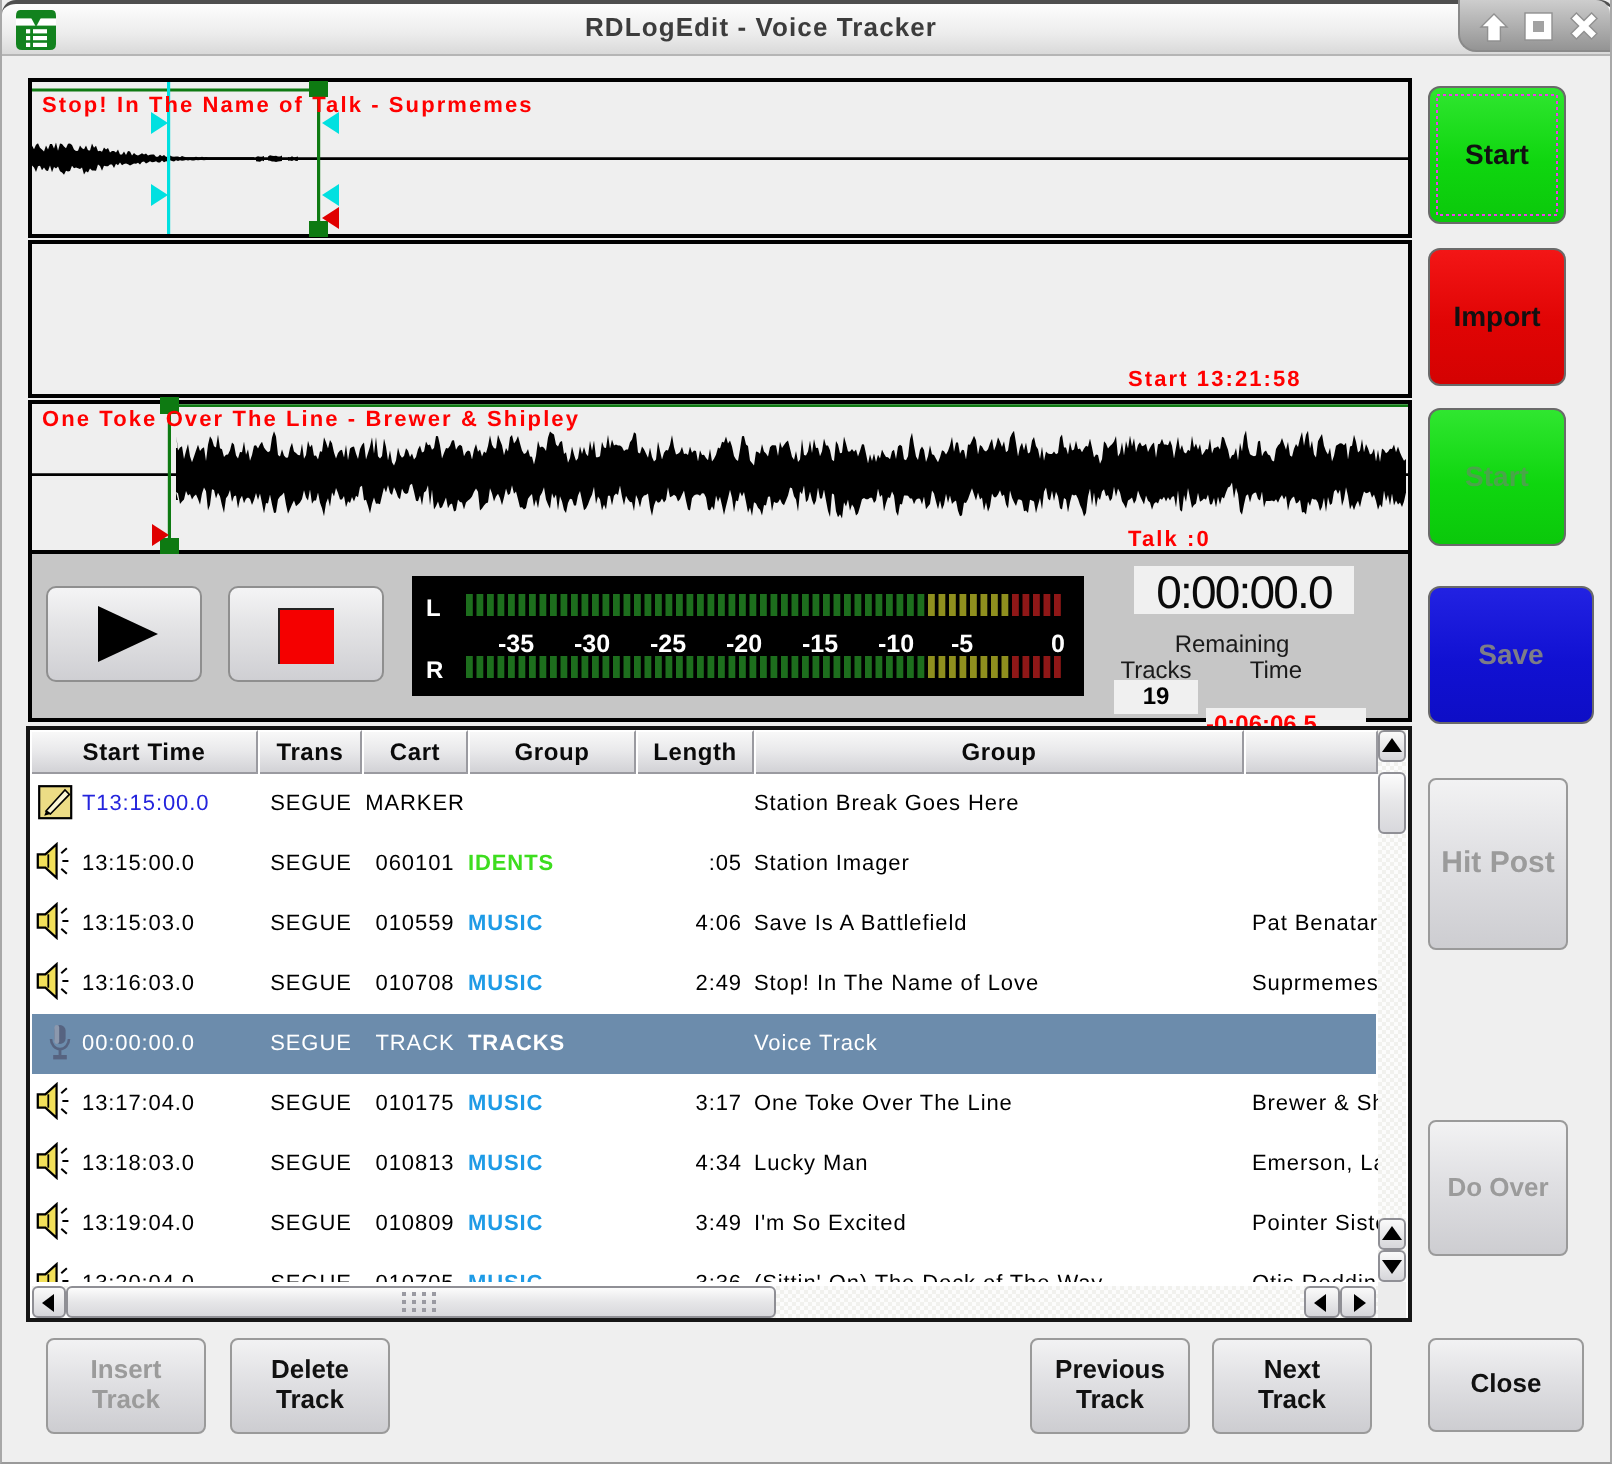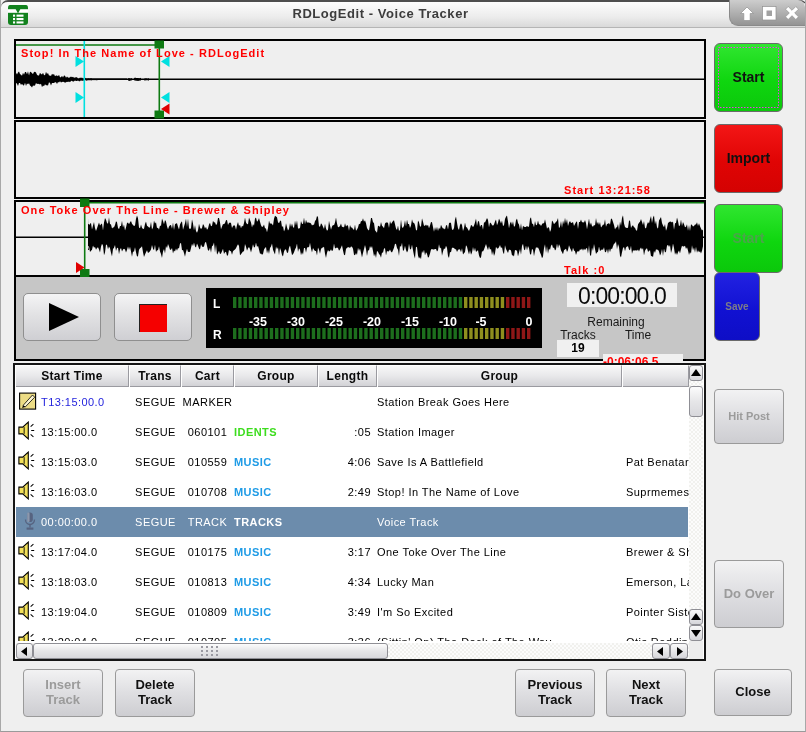--- a/index.html
+++ b/index.html
@@ -83,21 +83,21 @@
  <line x1="68.3" y1="2" x2="68.3" y2="78" stroke="#00e0e0" stroke-width="1.6"></line>
  <polygon points="59.5,17 68,22.5 59.5,28" fill="#00e0e0"></polygon>
  <polygon points="59.5,53 68,58.5 59.5,64" fill="#00e0e0"></polygon>
  <line x1="143.3" y1="2" x2="143.3" y2="78" stroke="#0e7a12" stroke-width="1.6"></line>
  <rect x="138.5" y="1.5" width="9.5" height="8" fill="#0e7a12"></rect>
  <rect x="138.5" y="71.5" width="9.5" height="8" fill="#0e7a12"></rect>
  <polygon points="153.5,17 145,22.5 153.5,28" fill="#00e0e0"></polygon>
  <polygon points="153.5,53 145,58.5 153.5,64" fill="#00e0e0"></polygon>
  <polygon points="153.5,64.5 145,70 153.5,75.5" fill="#e00000"></polygon>
 </svg>
-<div class="wtitle" style="left:20px;top:47px">Stop! In The Name of Love - RDLogEdit</div>
+<div class="wtitle" style="left:20px;top:47px">Stop! In The Name of Talk - Suprmemes</div>
 
 <div class="panel" style="top:120px;height:79px"></div>
 <div class="redbr" style="left:563px;top:184px">Start 13:21:58</div>
 
 <div class="panel" style="top:200px;height:77px"></div>
 <svg class="abs" style="left:15px;top:197px" width="688" height="82" viewBox="0 0 688 82">
  <line x1="0" y1="40.3" x2="688" y2="40.3" stroke="#000" stroke-width="1.4"></line>
  <polygon points="87.0,224.0 88.0,224.0 87.0,217.9 88.0,225.3 89.0,223.7 90.0,223.1 91.0,229.5 92.0,225.5 93.0,222.0 94.0,228.1 95.0,231.1 96.0,228.3 97.0,225.2 98.0,222.4 99.0,225.5 100.0,224.3 101.0,223.6 102.0,230.5 103.0,222.4 104.0,218.1 105.0,219.8 106.0,223.1 107.0,223.7 108.0,217.3 109.0,224.1 110.0,224.6 111.0,228.5 112.0,227.4 113.0,227.2 114.0,225.1 115.0,221.3 116.0,222.3 117.0,227.7 118.0,229.3 119.0,226.0 120.0,226.1 121.0,220.8 122.0,227.4 123.0,224.6 124.0,230.4 125.0,227.5 126.0,222.9 127.0,222.6 128.0,224.3 129.0,222.3 130.0,220.9 131.0,223.8 132.0,225.1 133.0,226.1 134.0,225.5 135.0,218.7 136.0,215.6 137.0,218.2 138.0,227.5 139.0,228.2 140.0,224.6 141.0,227.7 142.0,228.9 143.0,228.8 144.0,224.0 145.0,221.4 146.0,225.8 147.0,226.5 148.0,227.5 149.0,227.6 150.0,221.8 151.0,229.4 152.0,227.5 153.0,220.4 154.0,223.6 155.0,222.2 156.0,227.9 157.0,227.7 158.0,229.7 159.0,225.6 160.0,225.9 161.0,218.6 162.0,221.1 163.0,224.3 164.0,220.0 165.0,221.6 166.0,226.3 167.0,229.3 168.0,226.5 169.0,225.2 170.0,224.9 171.0,228.7 172.0,222.4 173.0,230.1 174.0,224.2 175.0,223.5 176.0,223.2 177.0,226.8 178.0,229.5 179.0,224.5 180.0,222.4 181.0,221.3 182.0,229.7 183.0,226.5 184.0,223.2 185.0,218.6 186.0,226.9 187.0,218.5 188.0,228.1 189.0,229.3 190.0,228.0 191.0,219.2 192.0,223.4 193.0,230.2 194.0,225.1 195.0,231.1 196.0,232.7 197.0,230.2 198.0,223.8 199.0,227.4 200.0,228.9 201.0,228.0 202.0,224.1 203.0,225.4 204.0,228.5 205.0,226.8 206.0,229.7 207.0,228.5 208.0,224.6 209.0,222.7 210.0,226.2 211.0,225.8 212.0,220.8 213.0,222.6 214.0,222.2 215.0,224.9 216.0,224.0 217.0,218.0 218.0,218.1 219.0,222.6 220.0,229.3 221.0,226.5 222.0,224.0 223.0,224.2 224.0,222.9 225.0,220.2 226.0,220.1 227.0,224.9 228.0,223.1 229.0,222.4 230.0,223.1 231.0,228.1 232.0,226.1 233.0,225.2 234.0,225.7 235.0,229.7 236.0,224.9 237.0,222.0 238.0,225.9 239.0,224.8 240.0,228.2 241.0,225.7 242.0,226.5 243.0,223.0 244.0,217.6 245.0,222.4 246.0,224.1 247.0,224.2 248.0,217.4 249.0,220.1 250.0,222.6 251.0,227.6 252.0,224.0 253.0,225.8 254.0,218.6 255.0,217.5 256.0,221.8 257.0,220.4 258.0,218.0 259.0,221.7 260.0,225.3 261.0,227.0 262.0,226.5 263.0,224.5 264.0,228.2 265.0,228.4 266.0,232.2 267.0,227.9 268.0,220.4 269.0,223.7 270.0,223.3 271.0,223.9 272.0,225.5 273.0,218.8 274.0,215.7 275.0,216.6 276.0,217.3 277.0,222.2 278.0,223.3 279.0,221.0 280.0,220.5 281.0,227.0 282.0,226.1 283.0,231.4 284.0,229.0 285.0,223.3 286.0,227.3 287.0,230.4 288.0,229.1 289.0,223.1 290.0,227.0 291.0,223.5 292.0,226.9 293.0,228.1 294.0,220.4 295.0,225.4 296.0,220.2 297.0,228.6 298.0,228.6 299.0,228.1 300.0,220.9 301.0,223.8 302.0,224.0 303.0,217.4 304.0,224.3 305.0,219.7 306.0,222.7 307.0,222.3 308.0,222.7 309.0,222.8 310.0,223.5 311.0,225.5 312.0,224.8 313.0,224.7 314.0,221.1 315.0,219.7 316.0,216.1 317.0,216.9 318.0,226.3 319.0,226.8 320.0,223.2 321.0,224.6 322.0,226.8 323.0,228.9 324.0,223.8 325.0,228.5 326.0,230.7 327.0,229.8 328.0,220.8 329.0,225.5 330.0,229.7 331.0,226.4 332.0,225.0 333.0,225.2 334.0,222.4 335.0,217.5 336.0,223.5 337.0,227.2 338.0,226.9 339.0,226.0 340.0,223.4 341.0,227.0 342.0,226.8 343.0,227.5 344.0,223.2 345.0,226.4 346.0,225.2 347.0,225.5 348.0,230.8 349.0,225.1 350.0,227.5 351.0,227.4 352.0,229.0 353.0,230.1 354.0,224.4 355.0,230.8 356.0,229.4 357.0,227.4 358.0,223.8 359.0,224.3 360.0,220.9 361.0,221.3 362.0,218.3 363.0,221.7 364.0,220.3 365.0,223.2 366.0,228.0 367.0,229.8 368.0,230.5 369.0,224.7 370.0,218.1 371.0,218.0 372.0,222.3 373.0,223.0 374.0,230.3 375.0,231.5 376.0,232.8 377.0,225.7 378.0,226.0 379.0,226.9 380.0,222.0 381.0,225.7 382.0,226.8 383.0,228.2 384.0,223.6 385.0,222.6 386.0,222.6 387.0,222.8 388.0,228.0 389.0,220.9 390.0,224.0 391.0,222.5 392.0,221.1 393.0,220.3 394.0,224.3 395.0,228.4 396.0,229.9 397.0,225.5 398.0,231.0 399.0,229.8 400.0,219.5 401.0,227.5 402.0,227.8 403.0,225.8 404.0,220.2 405.0,226.5 406.0,219.5 407.0,224.0 408.0,223.9 409.0,228.1 410.0,225.6 411.0,219.3 412.0,222.7 413.0,222.7 414.0,225.1 415.0,229.9 416.0,230.6 417.0,220.5 418.0,222.3 419.0,226.6 420.0,226.4 421.0,218.2 422.0,221.8 423.0,225.7 424.0,225.7 425.0,224.5 426.0,225.9 427.0,224.8 428.0,228.3 429.0,225.4 430.0,222.1 431.0,222.3 432.0,226.9 433.0,231.7 434.0,227.1 435.0,230.5 436.0,226.8 437.0,231.0 438.0,227.4 439.0,229.2 440.0,224.8 441.0,226.9 442.0,228.5 443.0,228.6 444.0,229.6 445.0,225.6 446.0,224.9 447.0,229.5 448.0,223.3 449.0,222.4 450.0,223.1 451.0,229.6 452.0,230.1 453.0,228.1 454.0,219.6 455.0,216.4 456.0,222.7 457.0,228.2 458.0,230.0 459.0,224.9 460.0,223.2 461.0,225.0 462.0,231.0 463.0,228.1 464.0,222.6 465.0,227.1 466.0,227.5 467.0,229.4 468.0,231.1 469.0,228.6 470.0,225.1 471.0,225.6 472.0,227.3 473.0,225.5 474.0,222.6 475.0,218.4 476.0,225.9 477.0,221.2 478.0,221.2 479.0,226.9 480.0,224.9 481.0,225.1 482.0,229.8 483.0,222.3 484.0,222.4 485.0,220.2 486.0,217.9 487.0,220.1 488.0,227.3 489.0,222.5 490.0,223.2 491.0,225.1 492.0,225.7 493.0,224.6 494.0,221.6 495.0,219.4 496.0,225.2 497.0,222.7 498.0,218.6 499.0,220.8 500.0,223.5 501.0,220.6 502.0,226.1 503.0,225.3 504.0,218.9 505.0,216.7 506.0,215.4 507.0,221.5 508.0,228.2 509.0,223.5 510.0,221.4 511.0,225.1 512.0,221.2 513.0,226.7 514.0,226.1 515.0,220.3 516.0,218.5 517.0,223.0 518.0,224.6 519.0,229.4 520.0,223.2 521.0,230.4 522.0,225.7 523.0,226.7 524.0,227.0 525.0,227.0 526.0,225.7 527.0,227.1 528.0,226.5 529.0,218.8 530.0,217.3 531.0,223.7 532.0,223.8 533.0,227.3 534.0,221.0 535.0,225.3 536.0,224.7 537.0,220.4 538.0,224.6 539.0,224.2 540.0,226.1 541.0,224.2 542.0,222.9 543.0,223.4 544.0,219.3 545.0,223.7 546.0,228.8 547.0,227.2 548.0,227.5 549.0,231.9 550.0,229.6 551.0,220.6 552.0,221.8 553.0,224.3 554.0,223.0 555.0,222.1 556.0,220.7 557.0,218.0 558.0,228.3 559.0,226.5 560.0,221.1 561.0,227.8 562.0,220.5 563.0,224.2 564.0,217.7 565.0,223.3 566.0,219.1 567.0,226.1 568.0,222.5 569.0,221.1 570.0,223.1 571.0,222.8 572.0,221.9 573.0,226.0 574.0,223.9 575.0,222.3 576.0,221.2 577.0,228.9 578.0,222.1 579.0,221.9 580.0,219.4 581.0,222.2 582.0,222.3 583.0,222.6 584.0,220.1 585.0,222.9 586.0,229.3 587.0,223.8 588.0,218.4 589.0,225.0 590.0,222.5 591.0,226.1 592.0,226.7 593.0,224.9 594.0,225.5 595.0,217.9 596.0,223.9 597.0,221.8 598.0,224.9 599.0,222.0 600.0,227.6 601.0,226.2 602.0,224.5 603.0,224.7 604.0,219.2 605.0,226.8 606.0,224.0 607.0,223.8 608.0,223.1 609.0,224.7 610.0,218.4 611.0,218.9 612.0,222.1 613.0,224.9 614.0,229.6 615.0,227.6 616.0,227.2 617.0,224.0 618.0,230.3 619.0,221.4 620.0,225.7 621.0,218.0 622.0,215.3 623.0,223.5 624.0,227.1 625.0,227.8 626.0,228.1 627.0,227.7 628.0,220.7 629.0,220.4 630.0,228.1 631.0,226.0 632.0,225.2 633.0,227.2 634.0,227.8 635.0,230.2 636.0,230.8 637.0,224.5 638.0,222.7 639.0,221.7 640.0,219.0 641.0,222.0 642.0,224.9 643.0,220.9 644.0,227.7 645.0,228.4 646.0,224.4 647.0,222.0 648.0,223.5 649.0,219.2 650.0,216.0 651.0,222.9 652.0,217.4 653.0,215.4 654.0,224.3 655.0,220.4 656.0,227.2 657.0,228.7 658.0,220.6 659.0,218.7 660.0,217.0 661.0,222.9 662.0,225.6 663.0,227.2 664.0,223.9 665.0,230.7 666.0,227.9 667.0,222.9 668.0,222.2 669.0,221.6 670.0,221.8 671.0,222.6 672.0,221.4 673.0,229.8 674.0,223.2 675.0,222.9 676.0,217.4 677.0,220.9 678.0,226.2 679.0,225.3 680.0,219.5 681.0,226.1 682.0,222.0 683.0,224.3 684.0,227.3 685.0,226.8 686.0,224.3 687.0,230.8 688.0,224.9 689.0,231.0 690.0,224.2 691.0,225.0 692.0,226.6 693.0,225.9 694.0,224.4 695.0,224.5 696.0,222.3 697.0,226.1 698.0,223.2 699.0,226.3 700.0,228.5 701.0,230.4 702.0,229.5 702.0,246.3 701.0,250.7 700.0,253.5 699.0,251.3 698.0,252.2 697.0,250.3 696.0,252.8 695.0,246.8 694.0,252.8 693.0,247.4 692.0,250.6 691.0,245.2 690.0,253.8 689.0,252.1 688.0,254.9 687.0,250.5 686.0,247.2 685.0,248.9 684.0,245.8 683.0,246.4 682.0,246.6 681.0,245.8 680.0,249.0 679.0,253.6 678.0,250.4 677.0,252.3 676.0,255.1 675.0,252.2 674.0,254.7 673.0,248.0 672.0,243.6 671.0,249.6 670.0,253.0 669.0,244.9 668.0,247.0 667.0,244.7 666.0,245.7 665.0,251.8 664.0,252.5 663.0,248.5 662.0,256.0 661.0,248.9 660.0,253.5 659.0,255.5 658.0,251.4 657.0,249.8 656.0,249.7 655.0,249.3 654.0,253.0 653.0,250.8 652.0,257.2 651.0,256.0 650.0,256.2 649.0,249.9 648.0,251.2 647.0,251.8 646.0,248.3 645.0,249.0 644.0,250.8 643.0,255.4 642.0,247.9 641.0,249.8 640.0,247.5 639.0,249.0 638.0,251.4 637.0,249.6 636.0,250.8 635.0,250.2 634.0,250.5 633.0,250.5 632.0,250.5 631.0,253.7 630.0,245.8 629.0,250.2 628.0,249.5 627.0,246.2 626.0,246.5 625.0,247.5 624.0,251.3 623.0,247.1 622.0,247.9 621.0,252.3 620.0,257.4 619.0,255.7 618.0,247.1 617.0,243.9 616.0,249.3 615.0,241.3 614.0,243.2 613.0,243.8 612.0,246.2 611.0,249.3 610.0,248.5 609.0,252.3 608.0,248.4 607.0,253.8 606.0,249.0 605.0,252.1 604.0,252.3 603.0,247.3 602.0,249.9 601.0,249.2 600.0,250.3 599.0,250.9 598.0,246.4 597.0,251.8 596.0,252.5 595.0,254.0 594.0,249.0 593.0,244.0 592.0,251.0 591.0,247.5 590.0,255.9 589.0,255.0 588.0,245.2 587.0,253.7 586.0,248.1 585.0,248.4 584.0,250.2 583.0,248.6 582.0,250.7 581.0,248.4 580.0,249.9 579.0,249.2 578.0,251.8 577.0,251.0 576.0,251.9 575.0,254.9 574.0,251.3 573.0,250.4 572.0,247.7 571.0,252.3 570.0,250.1 569.0,248.0 568.0,245.2 567.0,250.1 566.0,251.9 565.0,248.8 564.0,249.6 563.0,250.2 562.0,254.3 561.0,252.2 560.0,250.6 559.0,246.2 558.0,244.3 557.0,248.4 556.0,243.4 555.0,249.3 554.0,250.6 553.0,247.5 552.0,248.1 551.0,244.6 550.0,245.7 549.0,250.0 548.0,248.5 547.0,253.8 546.0,246.3 545.0,252.9 544.0,244.2 543.0,248.3 542.0,256.5 541.0,258.3 540.0,254.8 539.0,252.5 538.0,249.4 537.0,247.4 536.0,247.8 535.0,247.3 534.0,251.1 533.0,256.3 532.0,249.7 531.0,249.0 530.0,254.8 529.0,254.1 528.0,248.3 527.0,245.9 526.0,250.5 525.0,245.4 524.0,250.2 523.0,249.4 522.0,243.8 521.0,245.9 520.0,254.7 519.0,249.0 518.0,252.6 517.0,256.6 516.0,250.7 515.0,250.2 514.0,249.9 513.0,256.5 512.0,255.2 511.0,255.6 510.0,250.4 509.0,249.7 508.0,249.7 507.0,253.0 506.0,251.1 505.0,248.9 504.0,245.2 503.0,254.2 502.0,252.2 501.0,247.3 500.0,248.1 499.0,245.1 498.0,247.3 497.0,248.6 496.0,248.6 495.0,246.8 494.0,253.2 493.0,255.9 492.0,251.1 491.0,255.3 490.0,248.8 489.0,249.8 488.0,246.3 487.0,250.2 486.0,247.3 485.0,244.1 484.0,246.8 483.0,249.6 482.0,251.5 481.0,251.2 480.0,257.6 479.0,258.1 478.0,255.4 477.0,250.2 476.0,250.9 475.0,252.0 474.0,247.8 473.0,251.5 472.0,246.9 471.0,252.4 470.0,254.8 469.0,250.2 468.0,254.6 467.0,250.9 466.0,246.7 465.0,245.3 464.0,252.0 463.0,253.2 462.0,254.6 461.0,248.2 460.0,252.3 459.0,249.4 458.0,249.3 457.0,249.9 456.0,252.1 455.0,249.3 454.0,249.2 453.0,247.9 452.0,247.7 451.0,247.7 450.0,252.3 449.0,252.0 448.0,258.0 447.0,255.9 446.0,247.9 445.0,245.7 444.0,249.0 443.0,248.6 442.0,251.6 441.0,255.8 440.0,247.4 439.0,248.5 438.0,244.3 437.0,250.3 436.0,251.5 435.0,248.9 434.0,248.9 433.0,249.6 432.0,249.6 431.0,249.0 430.0,249.6 429.0,253.4 428.0,256.8 427.0,257.8 426.0,253.7 425.0,252.2 424.0,255.4 423.0,249.8 422.0,253.2 421.0,251.1 420.0,259.2 419.0,257.1 418.0,258.6 417.0,255.6 416.0,247.3 415.0,246.7 414.0,258.5 413.0,255.5 412.0,250.2 411.0,244.8 410.0,249.2 409.0,249.3 408.0,243.8 407.0,250.4 406.0,252.6 405.0,250.0 404.0,245.7 403.0,250.0 402.0,251.1 401.0,242.7 400.0,247.1 399.0,245.8 398.0,255.9 397.0,249.7 396.0,248.1 395.0,244.1 394.0,243.8 393.0,247.8 392.0,250.3 391.0,252.6 390.0,251.7 389.0,249.5 388.0,251.3 387.0,251.5 386.0,250.9 385.0,255.6 384.0,248.3 383.0,248.4 382.0,252.7 381.0,252.5 380.0,257.8 379.0,254.9 378.0,253.9 377.0,251.7 376.0,251.1 375.0,258.0 374.0,253.7 373.0,256.4 372.0,251.0 371.0,246.0 370.0,248.2 369.0,246.0 368.0,250.6 367.0,250.2 366.0,256.1 365.0,248.9 364.0,244.9 363.0,249.1 362.0,253.1 361.0,257.5 360.0,252.7 359.0,248.4 358.0,251.0 357.0,247.8 356.0,255.0 355.0,253.1 354.0,255.3 353.0,254.7 352.0,248.8 351.0,246.7 350.0,246.6 349.0,247.9 348.0,247.2 347.0,247.2 346.0,247.7 345.0,249.1 344.0,255.3 343.0,254.8 342.0,250.4 341.0,245.3 340.0,247.4 339.0,249.6 338.0,250.7 337.0,248.1 336.0,247.4 335.0,248.1 334.0,248.6 333.0,243.6 332.0,249.9 331.0,251.3 330.0,249.3 329.0,251.0 328.0,251.4 327.0,250.1 326.0,252.7 325.0,258.0 324.0,253.8 323.0,246.7 322.0,247.5 321.0,247.7 320.0,249.1 319.0,253.7 318.0,249.8 317.0,247.5 316.0,255.6 315.0,251.1 314.0,251.0 313.0,249.8 312.0,247.9 311.0,252.6 310.0,248.4 309.0,242.8 308.0,247.5 307.0,246.8 306.0,247.9 305.0,252.7 304.0,247.9 303.0,247.9 302.0,254.7 301.0,252.2 300.0,255.2 299.0,249.8 298.0,248.3 297.0,252.0 296.0,243.4 295.0,247.4 294.0,249.5 293.0,252.2 292.0,254.2 291.0,255.1 290.0,250.3 289.0,245.5 288.0,247.7 287.0,252.8 286.0,252.8 285.0,249.6 284.0,249.4 283.0,251.5 282.0,256.5 281.0,255.0 280.0,250.8 279.0,248.1 278.0,255.2 277.0,247.3 276.0,249.3 275.0,246.6 274.0,254.4 273.0,252.2 272.0,249.8 271.0,243.6 270.0,246.4 269.0,248.1 268.0,254.1 267.0,249.7 266.0,253.4 265.0,247.0 264.0,248.0 263.0,249.4 262.0,254.0 261.0,254.8 260.0,253.6 259.0,253.8 258.0,249.6 257.0,245.7 256.0,246.9 255.0,242.6 254.0,246.9 253.0,247.5 252.0,244.2 251.0,248.7 250.0,252.6 249.0,249.1 248.0,246.9 247.0,248.2 246.0,250.7 245.0,246.7 244.0,244.1 243.0,251.2 242.0,251.6 241.0,252.8 240.0,254.3 239.0,255.3 238.0,245.9 237.0,244.2 236.0,245.9 235.0,248.3 234.0,249.5 233.0,250.2 232.0,251.2 231.0,254.7 230.0,251.3 229.0,251.0 228.0,249.8 227.0,255.2 226.0,255.8 225.0,251.7 224.0,252.3 223.0,254.1 222.0,248.8 221.0,251.2 220.0,253.6 219.0,254.1 218.0,250.7 217.0,253.1 216.0,254.7 215.0,244.7 214.0,252.8 213.0,242.6 212.0,245.5 211.0,246.3 210.0,252.8 209.0,247.8 208.0,250.6 207.0,250.4 206.0,245.9 205.0,241.9 204.0,242.5 203.0,246.5 202.0,247.0 201.0,246.4 200.0,244.3 199.0,249.6 198.0,248.6 197.0,245.7 196.0,243.6 195.0,247.5 194.0,246.5 193.0,242.6 192.0,246.3 191.0,243.8 190.0,247.9 189.0,252.1 188.0,251.8 187.0,251.9 186.0,248.8 185.0,251.9 184.0,256.7 183.0,253.0 182.0,249.9 181.0,250.2 180.0,242.9 179.0,243.5 178.0,248.6 177.0,247.9 176.0,250.7 175.0,248.5 174.0,251.5 173.0,250.6 172.0,253.6 171.0,248.0 170.0,249.8 169.0,249.8 168.0,246.5 167.0,244.0 166.0,248.3 165.0,246.1 164.0,253.4 163.0,249.1 162.0,251.6 161.0,258.1 160.0,254.1 159.0,251.4 158.0,246.2 157.0,250.2 156.0,250.2 155.0,251.9 154.0,244.8 153.0,250.2 152.0,248.7 151.0,245.1 150.0,249.5 149.0,251.3 148.0,252.2 147.0,253.1 146.0,250.2 145.0,252.3 144.0,254.6 143.0,256.9 142.0,252.2 141.0,246.3 140.0,247.5 139.0,248.2 138.0,249.7 137.0,256.2 136.0,256.5 135.0,252.3 134.0,247.2 133.0,251.8 132.0,251.5 131.0,256.8 130.0,251.6 129.0,246.8 128.0,250.0 127.0,246.5 126.0,250.0 125.0,252.5 124.0,249.5 123.0,248.8 122.0,249.4 121.0,251.6 120.0,247.9 119.0,249.6 118.0,254.3 117.0,247.7 116.0,248.1 115.0,251.0 114.0,245.0 113.0,247.7 112.0,249.1 111.0,256.5 110.0,252.7 109.0,248.3 108.0,246.4 107.0,249.3 106.0,245.0 105.0,244.6 104.0,252.5 103.0,255.2 102.0,245.6 101.0,243.7 100.0,246.7 99.0,252.4 98.0,249.5 97.0,247.3 96.0,248.1 95.0,249.7 94.0,247.0 93.0,247.7 92.0,245.5 91.0,249.7 90.0,250.8 89.0,252.0 88.0,246.6 87.0,246.0 88.0,250.0 87.0,250.0" fill="#000" transform="translate(-15,-197)"></polygon>
  <line x1="69" y1="5.8" x2="688" y2="5.8" stroke="#0e7a12" stroke-width="1.4"></line>
  <line x1="68.7" y1="2" x2="68.7" y2="79" stroke="#0e7a12" stroke-width="1.6"></line>
@@ -256,23 +256,23 @@
 
 <div class="btn" style="left:713px;top:43px;width:69px;height:69px;border-radius:6px;border-color:#6a6a6a;
  background:linear-gradient(#30e630,#0fd60f 55%,#0bc80b);font-size:14px">
  <svg style="position:absolute;left:0;top:0" width="67" height="67">
       <rect x="3.5" y="3.5" width="60" height="60" fill="none" stroke="#ee3cee" stroke-width="1" stroke-dasharray="1.5,1.5"></rect>
     </svg>Start</div>
 <div class="btn" style="left:713px;top:124px;width:69px;height:69px;border-radius:6px;border-color:#6a6a6a;
  background:linear-gradient(#f31616,#e00404 55%,#d40202);font-size:14px">Import</div>
 <div class="btn" style="left:713px;top:204px;width:69px;height:69px;border-radius:6px;border-color:#6a6a6a;
  background:linear-gradient(#30e630,#0fd60f 55%,#0bc80b);font-size:14px;color:#4aa54a">Start</div>
-<div class="btn" style="left:713px;top:272px;width:46px;height:69px;border-radius:6px;border-color:#6a6a6a;
- background:linear-gradient(#2222e2,#1111d2 55%,#0e0ec6);font-size:10px;color:#7d7d88">Save</div>
-<div class="btn dis" style="left:713px;top:389px;width:70px;height:55px;font-size:11px">Hit Post</div>
+<div class="btn" style="left:713px;top:293px;width:83px;height:69px;border-radius:6px;border-color:#6a6a6a;
+ background:linear-gradient(#2222e2,#1111d2 55%,#0e0ec6);font-size:14px;color:#7d7d88">Save</div>
+<div class="btn dis" style="left:713px;top:389px;width:70px;height:86px;font-size:15px">Hit Post</div>
 <div class="btn dis" style="left:713px;top:560px;width:70px;height:68px;font-size:13px">Do Over</div>
 <div class="btn" style="left:713px;top:669px;width:78px;height:47px;font-size:13px">Close</div>
 
 <div class="btn dis" style="left:22px;top:669px;width:80px;height:48px;font-size:13px">Insert<br>Track</div>
 <div class="btn" style="left:114px;top:669px;width:80px;height:48px;font-size:13px">Delete<br>Track</div>
 <div class="btn" style="left:514px;top:669px;width:80px;height:48px;font-size:13px">Previous<br>Track</div>
 <div class="btn" style="left:605px;top:669px;width:80px;height:48px;font-size:13px">Next<br>Track</div>
 
 <div id="tbl">
  <div class="hc" style="left:1px;width:113px">Start Time</div>

